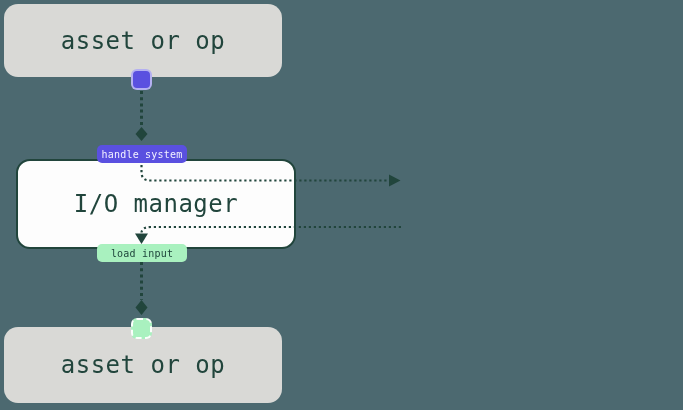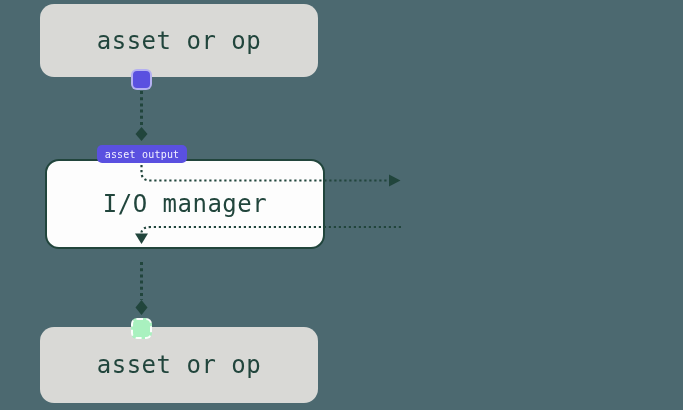--- a/index.html
+++ b/index.html
@@ -15,34 +15,33 @@
     font-family: "DejaVu Sans Mono", "Liberation Mono", monospace;
     overflow: hidden;
   }
   .node {
     position: absolute;
     display: flex;
     align-items: center;
     justify-content: center;
     box-sizing: border-box;
     border-radius: 14px;
-    margin-left: 36px;
   }
   .asset-box {
     left: 4px;
     width: 278px;
     background: #d9d9d6;
     color: #21453c;
     font-size: 24px;
     letter-spacing: 0.5px;
   }
   .asset-top { top: 4px; height: 73px; }
   .asset-bottom { top: 327px; height: 76px; }
   .io-box {
-    left: 9px;
+    left: 16px;
     top: 159px;
     width: 280px;
     height: 90px;
     background: #fdfdfd;
     border: 2px solid #21453c;
     color: #21453c;
     font-size: 24px;
     letter-spacing: 0.5px;
   }
   .storage-box {
@@ -137,21 +136,24 @@
     </g>
     <g fill="#21453c" stroke="none">
       <polygon points="141.5,127 147.5,134 141.5,141 135.5,134"></polygon>
       <polygon points="389,174.5 400.5,180.5 389,186.5"></polygon>
       <polygon points="135,233.5 148,233.5 141.5,244"></polygon>
       <polygon points="141.5,300 147.5,307.5 141.5,315 135.5,307.5"></polygon>
     </g>
   </svg>
 
   <div class="edge-label label-handle-output">
-    <span>asset output</span>
+    <span>handle system</span>
   </div>
 
+  <div class="edge-label label-load-input">
+    <span>load input</span>
+  </div>
 
   <div class="connector connector-output"></div>
 
   <div class="connector connector-input"></div>
 
 </div>
 
 </body></html>

